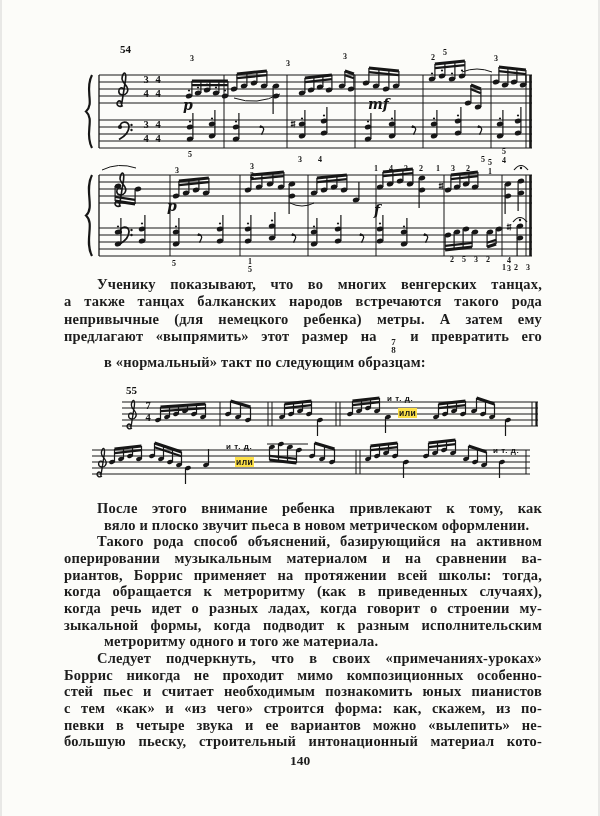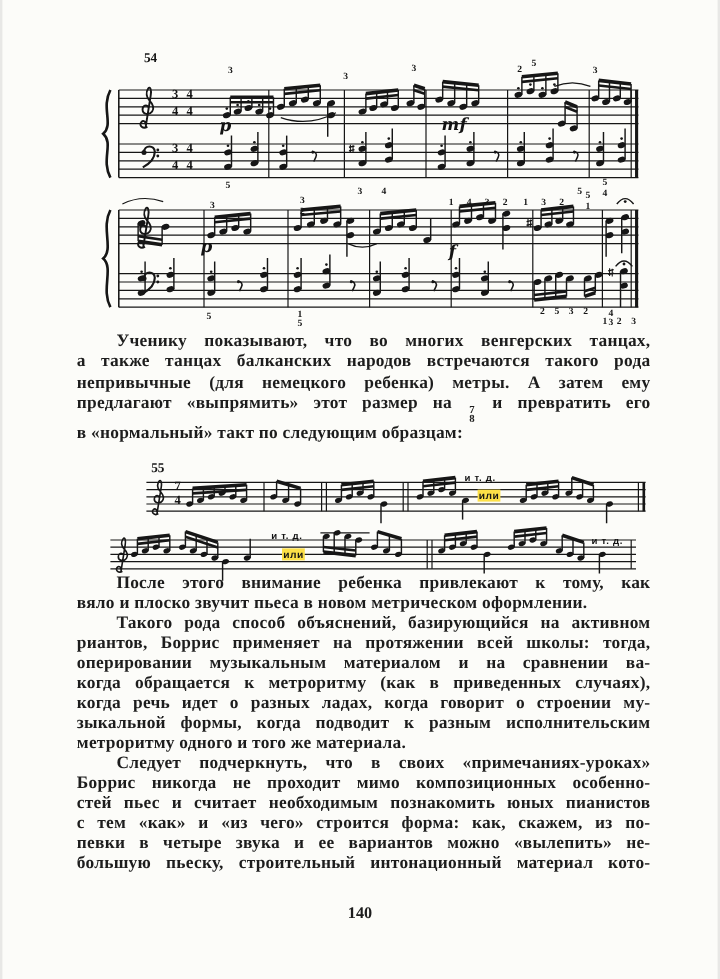--- a/index.html
+++ b/index.html
@@ -1,23 +1,23 @@
 <!DOCTYPE html>
 <html><head>
 <meta charset="utf-8">
 <style>
   html,body{margin:0;padding:0;background:#e8e8e6;}
   .page{position:relative;width:596px;height:816px;margin:0 auto;background:#fcfcf9;overflow:hidden;
         font-family:"Liberation Serif","DejaVu Serif",serif;color:#1d1d1d;}
   svg{position:absolute;overflow:visible;}
   .txt{position:absolute;left:62px;width:478px;font-weight:700;font-size:14.5px;letter-spacing:0.2px;}
   .p1{top:276px;line-height:17.3px;}
-  .p2{top:478px;line-height:16.65px;}
+  .p2{top:500px;line-height:16.65px;}
   .line{text-align:justify;text-align-last:justify;white-space:nowrap_off;}
-  .line.last{text-align-last:left;}
+  .line.last{text-align-last:left;margin-left:40px;}
   .line.ind{text-indent:33px;}
   .frac{display:inline-flex;flex-direction:column;align-items:center;vertical-align:-4px;
         font-size:9px;line-height:8px;font-weight:700;margin:0 2px;}
   .f{position:absolute;font:700 8px "Liberation Serif",serif;color:#141414;}
   .ts{position:absolute;font:700 10.5px "Liberation Serif",serif;color:#141414;width:10px;text-align:center;}
   .dyn{position:absolute;font:italic 700 14px "DejaVu Serif",serif;color:#141414;}
   .etc{position:absolute;font:700 8px "Liberation Sans",sans-serif;letter-spacing:0.6px;color:#141414;}
   .orl{position:absolute;font:700 8.5px "Liberation Sans",sans-serif;letter-spacing:0.4px;color:#141414;
        background:#fde047;padding:0 1px;}
   .exno{position:absolute;font:700 11px "Liberation Serif",serif;color:#141414;}
@@ -603,22 +603,22 @@
   <span class="etc" style="left:385px;top:394px">и т. д.</span>
   <span class="orl" style="left:396px;top:408px">или</span>
   <span class="etc" style="left:224px;top:442px">и т. д.</span>
   <span class="orl" style="left:233px;top:457px">или</span>
   <span class="etc" style="left:491px;top:446px">и т. д.</span>
 
   <div class="txt p2">
     <div class="line ind">После этого внимание ребенка привлекают к тому, как</div>
     <div class="line last">вяло и плоско звучит пьеса в новом метрическом оформлении.</div>
     <div class="line ind">Такого рода способ объяснений, базирующийся на активном</div>
+    <div class="line">оперировании музыкальным материалом и на сравнении ва-</div>
     <div class="line">риантов, Боррис применяет на протяжении всей школы: тогда,</div>
-    <div class="line">оперировании музыкальным материалом и на сравнении ва-</div>
     <div class="line">когда обращается к метроритму (как в приведенных случаях),</div>
     <div class="line">когда речь идет о разных ладах, когда говорит о строении му-</div>
     <div class="line">зыкальной формы, когда подводит к разным исполнительским</div>
     <div class="line last">метроритму одного и того же материала.</div>
     <div class="line ind">Следует подчеркнуть, что в своих «примечаниях-уроках»</div>
     <div class="line">Боррис никогда не проходит мимо композиционных особенно-</div>
     <div class="line">стей пьес и считает необходимым познакомить юных пианистов</div>
     <div class="line">с тем «как» и «из чего» строится форма: как, скажем, из по-</div>
     <div class="line">певки в четыре звука и ее вариантов можно «вылепить» не-</div>
     <div class="line">большую пьеску, строительный интонационный материал кото-</div>

